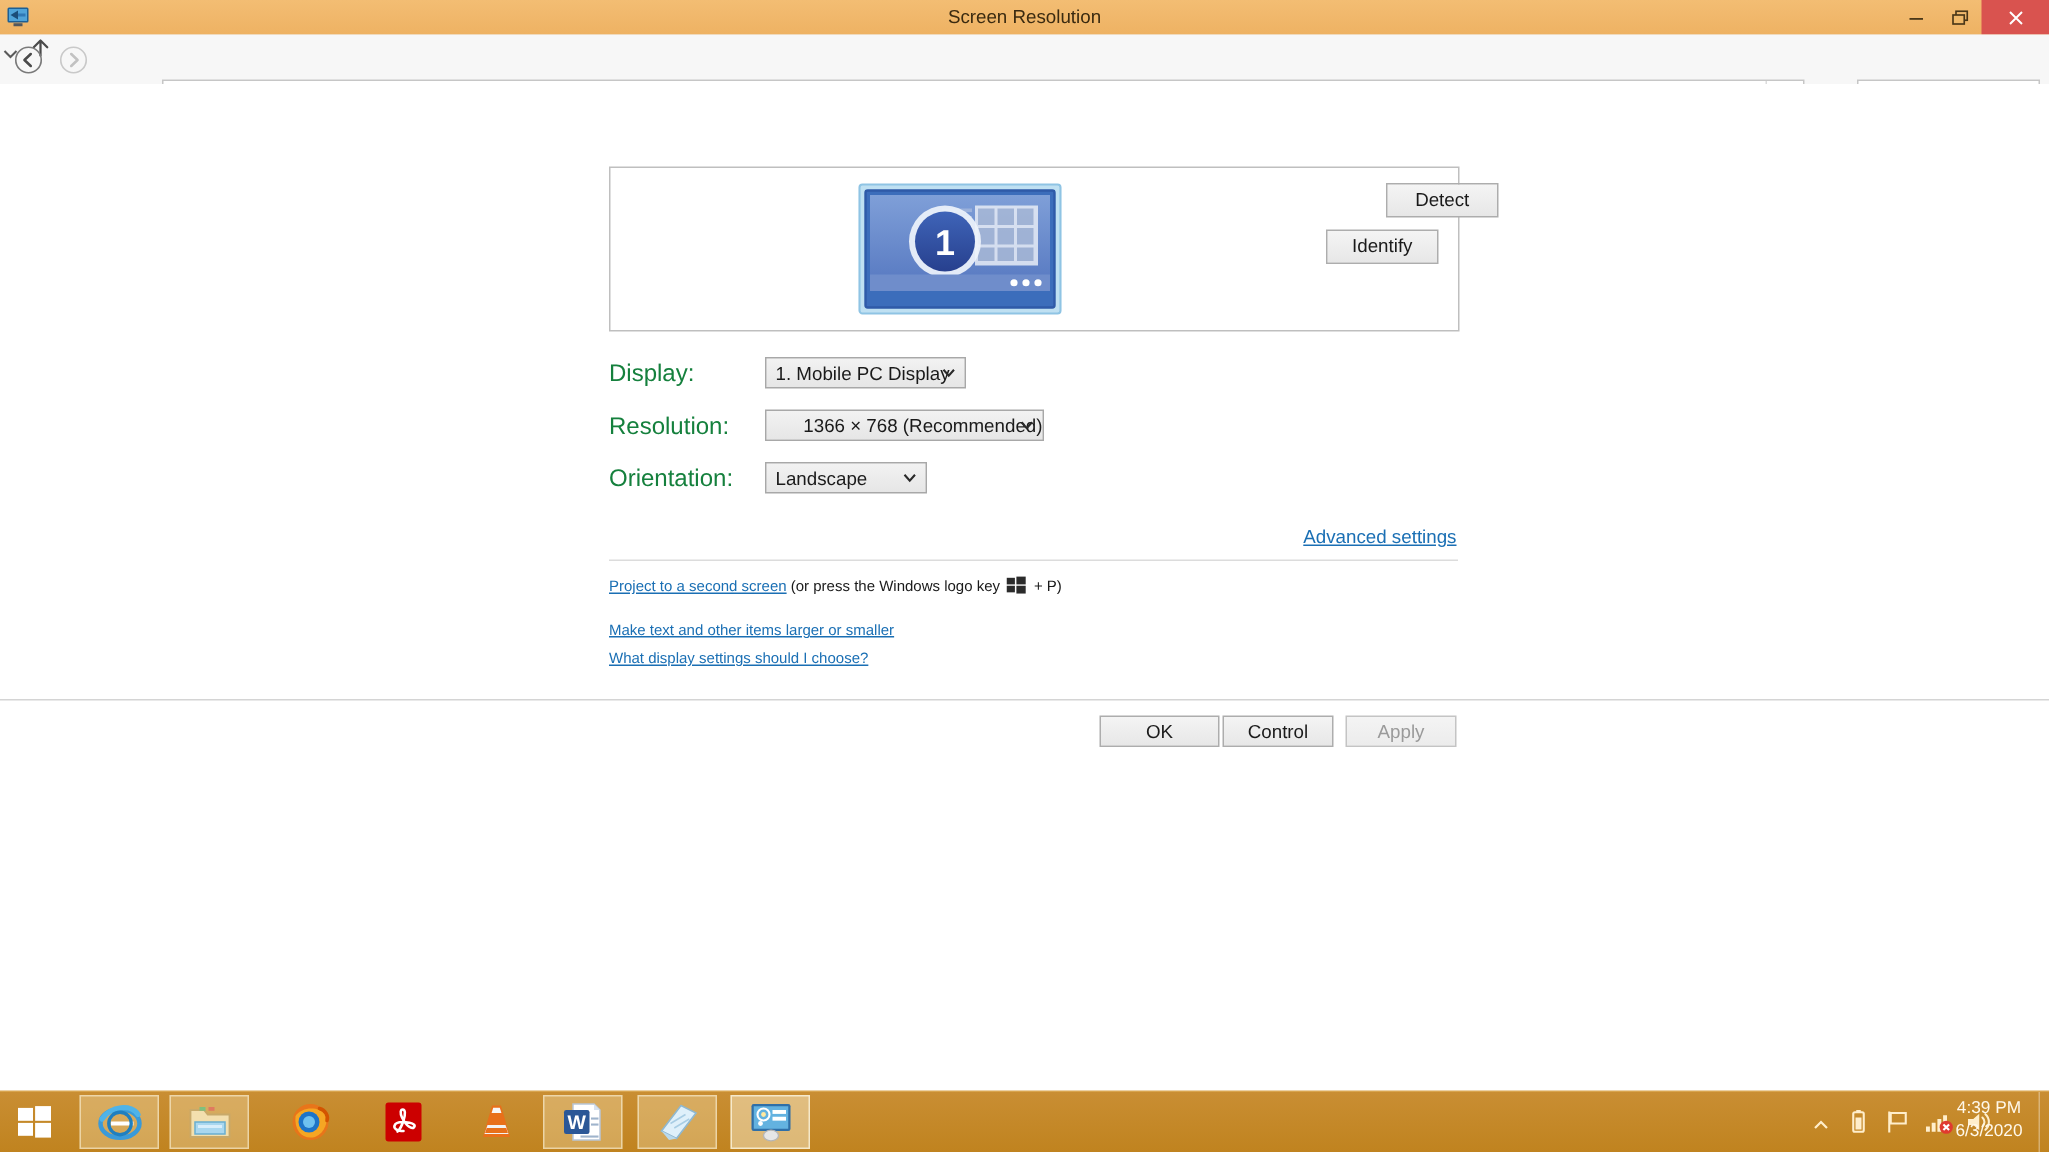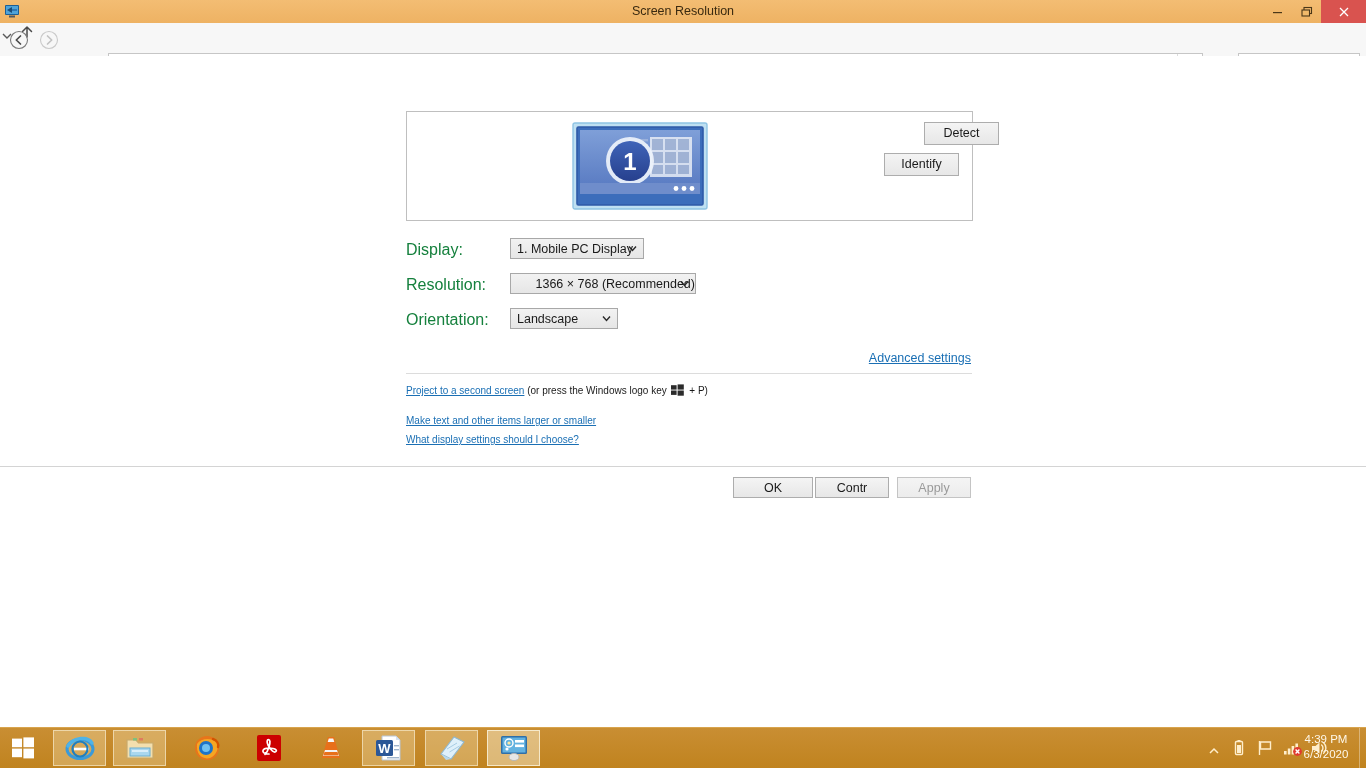--- a/index.html
+++ b/index.html
@@ -395,21 +395,21 @@
     </span>
     <span class="plain">+ P)</span>
   </div>
 
   <a class="link-line" id="link-scale" href="#">Make text and other items larger or smaller</a>
   <a class="link-line" id="link-choose" href="#">What display settings should I choose?</a>
 </div>
 
 <div id="footer-rule"></div>
 <button class="winbtn" id="btn-ok">OK</button>
-<button class="winbtn" id="btn-cancel">Contr</button>
+<button class="winbtn" id="btn-cancel">Control</button>
 <button class="winbtn disabled" id="btn-apply">Apply</button>
 
 <div id="taskbar">
   <span id="start-button">
     <svg width="24" height="24" viewBox="0 0 24 24">
       <rect x="1" y="2.6" width="10" height="8.6" fill="#ffffff"></rect>
       <rect x="12.4" y="1.4" width="10.6" height="9.8" fill="#ffffff"></rect>
       <rect x="1" y="12.6" width="10" height="8.6" fill="#ffffff"></rect>
       <rect x="12.4" y="12.6" width="10.6" height="9.8" fill="#ffffff"></rect>
     </svg>

